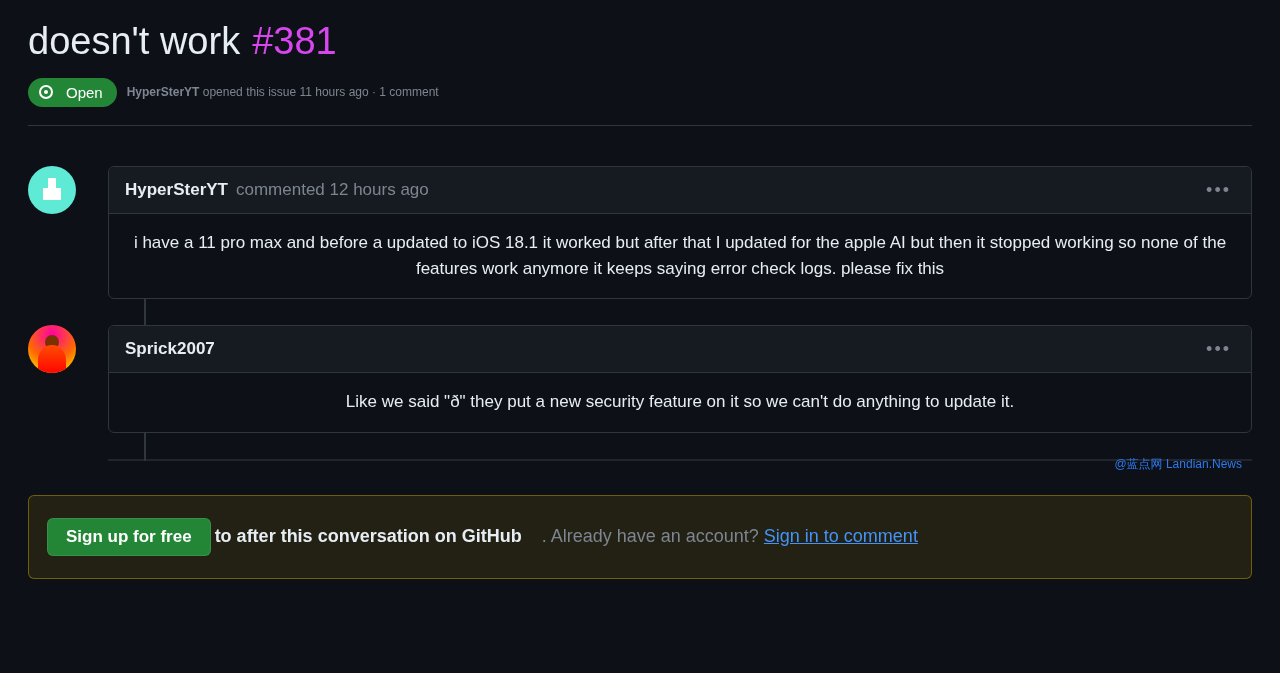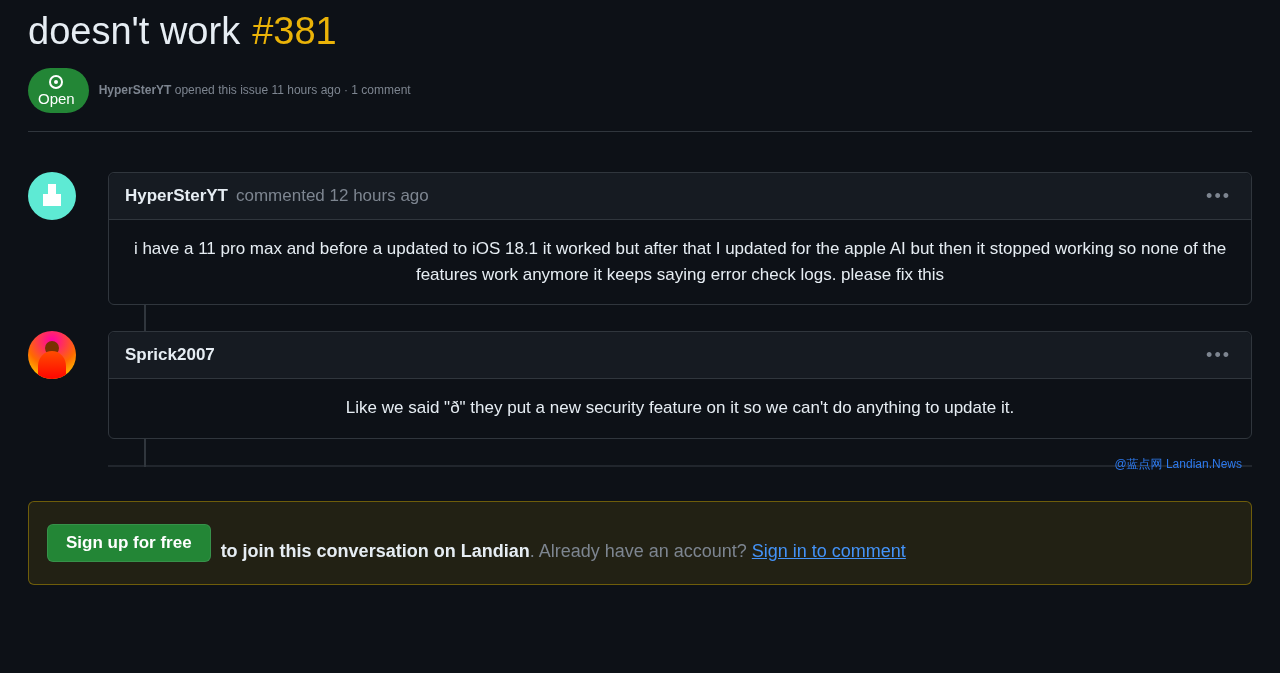--- a/index.html
+++ b/index.html
@@ -6,30 +6,30 @@
   body {
     background: #0d1117;
     color: #e6edf3;
     font-family: -apple-system, BlinkMacSystemFont, "Segoe UI", Helvetica, Arial, sans-serif;
     font-size: 14px;
     width: 1280px;
     height: 673px;
     overflow: hidden;
   }
   .container { padding: 0 28px 20px 28px; }
-  .issue-header { padding-top: 8px; }
+  .issue-header { padding-top: 18px; }
   .issue-title-row { display: flex; align-items: baseline; gap: 12px; margin-bottom: 12px; }
   .issue-title { font-size: 38px; font-weight: 400; color: #e6edf3; line-height: 1.25; }
-  .issue-number { font-size: 38px; font-weight: 300; color: #eab308; }
+  .issue-number { font-size: 38px; font-weight: 300; color: #d946ef; }
   .meta-row { display: flex; align-items: center; gap: 10px; margin-bottom: 18px; }
   .state-badge {
-    display: inline-flex; align-items: center; gap: 0;
+    display: inline-flex; align-items: center; gap: 12px;
     background: #238636; color: #fff;
     border-radius: 999px; padding: 6px 14px 6px 10px;
-    font-size: 15px; font-weight: 500; flex-direction: column;
+    font-size: 15px; font-weight: 500;
   }
   .state-badge svg { display: block; }
   .meta-text { color: #7d8590; font-size: 12px; }
   .meta-text .author { color: #7d8590; font-weight: 600; }
   .divider { border: 0; border-top: 1px solid #30363d; margin: 0 0 40px 0; }
 
   .timeline { position: relative; padding-left: 80px; }
   .timeline::before {
     content: ""; position: absolute; left: 116px; top: 0; bottom: 0;
     width: 2px; background: #30363d;
@@ -88,30 +88,30 @@
     padding: 16px 18px; color: #e6edf3;
     font-size: 17px; line-height: 1.55; text-align: center;
   }
 
   .signup-box {
     margin-top: 34px;
     background: rgba(187, 153, 0, 0.12);
     border: 1px solid rgba(187, 153, 0, 0.5);
     border-radius: 6px;
     padding: 22px 18px;
-    display: flex; align-items: flex-end; flex-wrap: wrap; gap: 10px;
+    display: flex; align-items: center; flex-wrap: wrap; gap: 4px;
   }
   .btn-signup {
     background: #238636; color: #fff;
     border: 1px solid rgba(240,246,252,0.1);
     border-radius: 6px; padding: 8px 18px;
     font-size: 17px; font-weight: 600; cursor: pointer;
   }
   .signup-text { font-size: 18px; color: #e6edf3; }
-  .signup-text .muted { color: #7d8590; }
+  .signup-text .muted { color: #7d8590; padding-left: 20px; }
   .signup-text a { color: #4493f8; text-decoration: underline; margin-top: 16px; }
 
   .watermark {
     position: absolute; right: 38px; bottom: 200px;
     color: #2f7ff8; font-size: 12px; opacity: 0.95;
     pointer-events: none;
   }
 </style>
 </head>
 <body>
@@ -170,19 +170,19 @@
         <div class="comment-body">Like we said "ð" they put a new security feature on it so we can't do anything to update it.</div>
       </div>
     </div>
 
     <hr class="timeline-divider">
   </div>
 
   <div class="signup-box">
     <button class="btn-signup">Sign up for free</button>
     <span class="signup-text">
-      <strong>to join this conversation on Landian</strong><span class="muted">. Already have an account? </span><a href="#">Sign in to comment</a>
+      <strong>to after this conversation on GitHub</strong><span class="muted">. Already have an account? </span><a href="#">Sign in to comment</a>
     </span>
   </div>
 
 </div>
 
 <div class="watermark">@蓝点网 Landian.News</div>
 
 </body></html>

